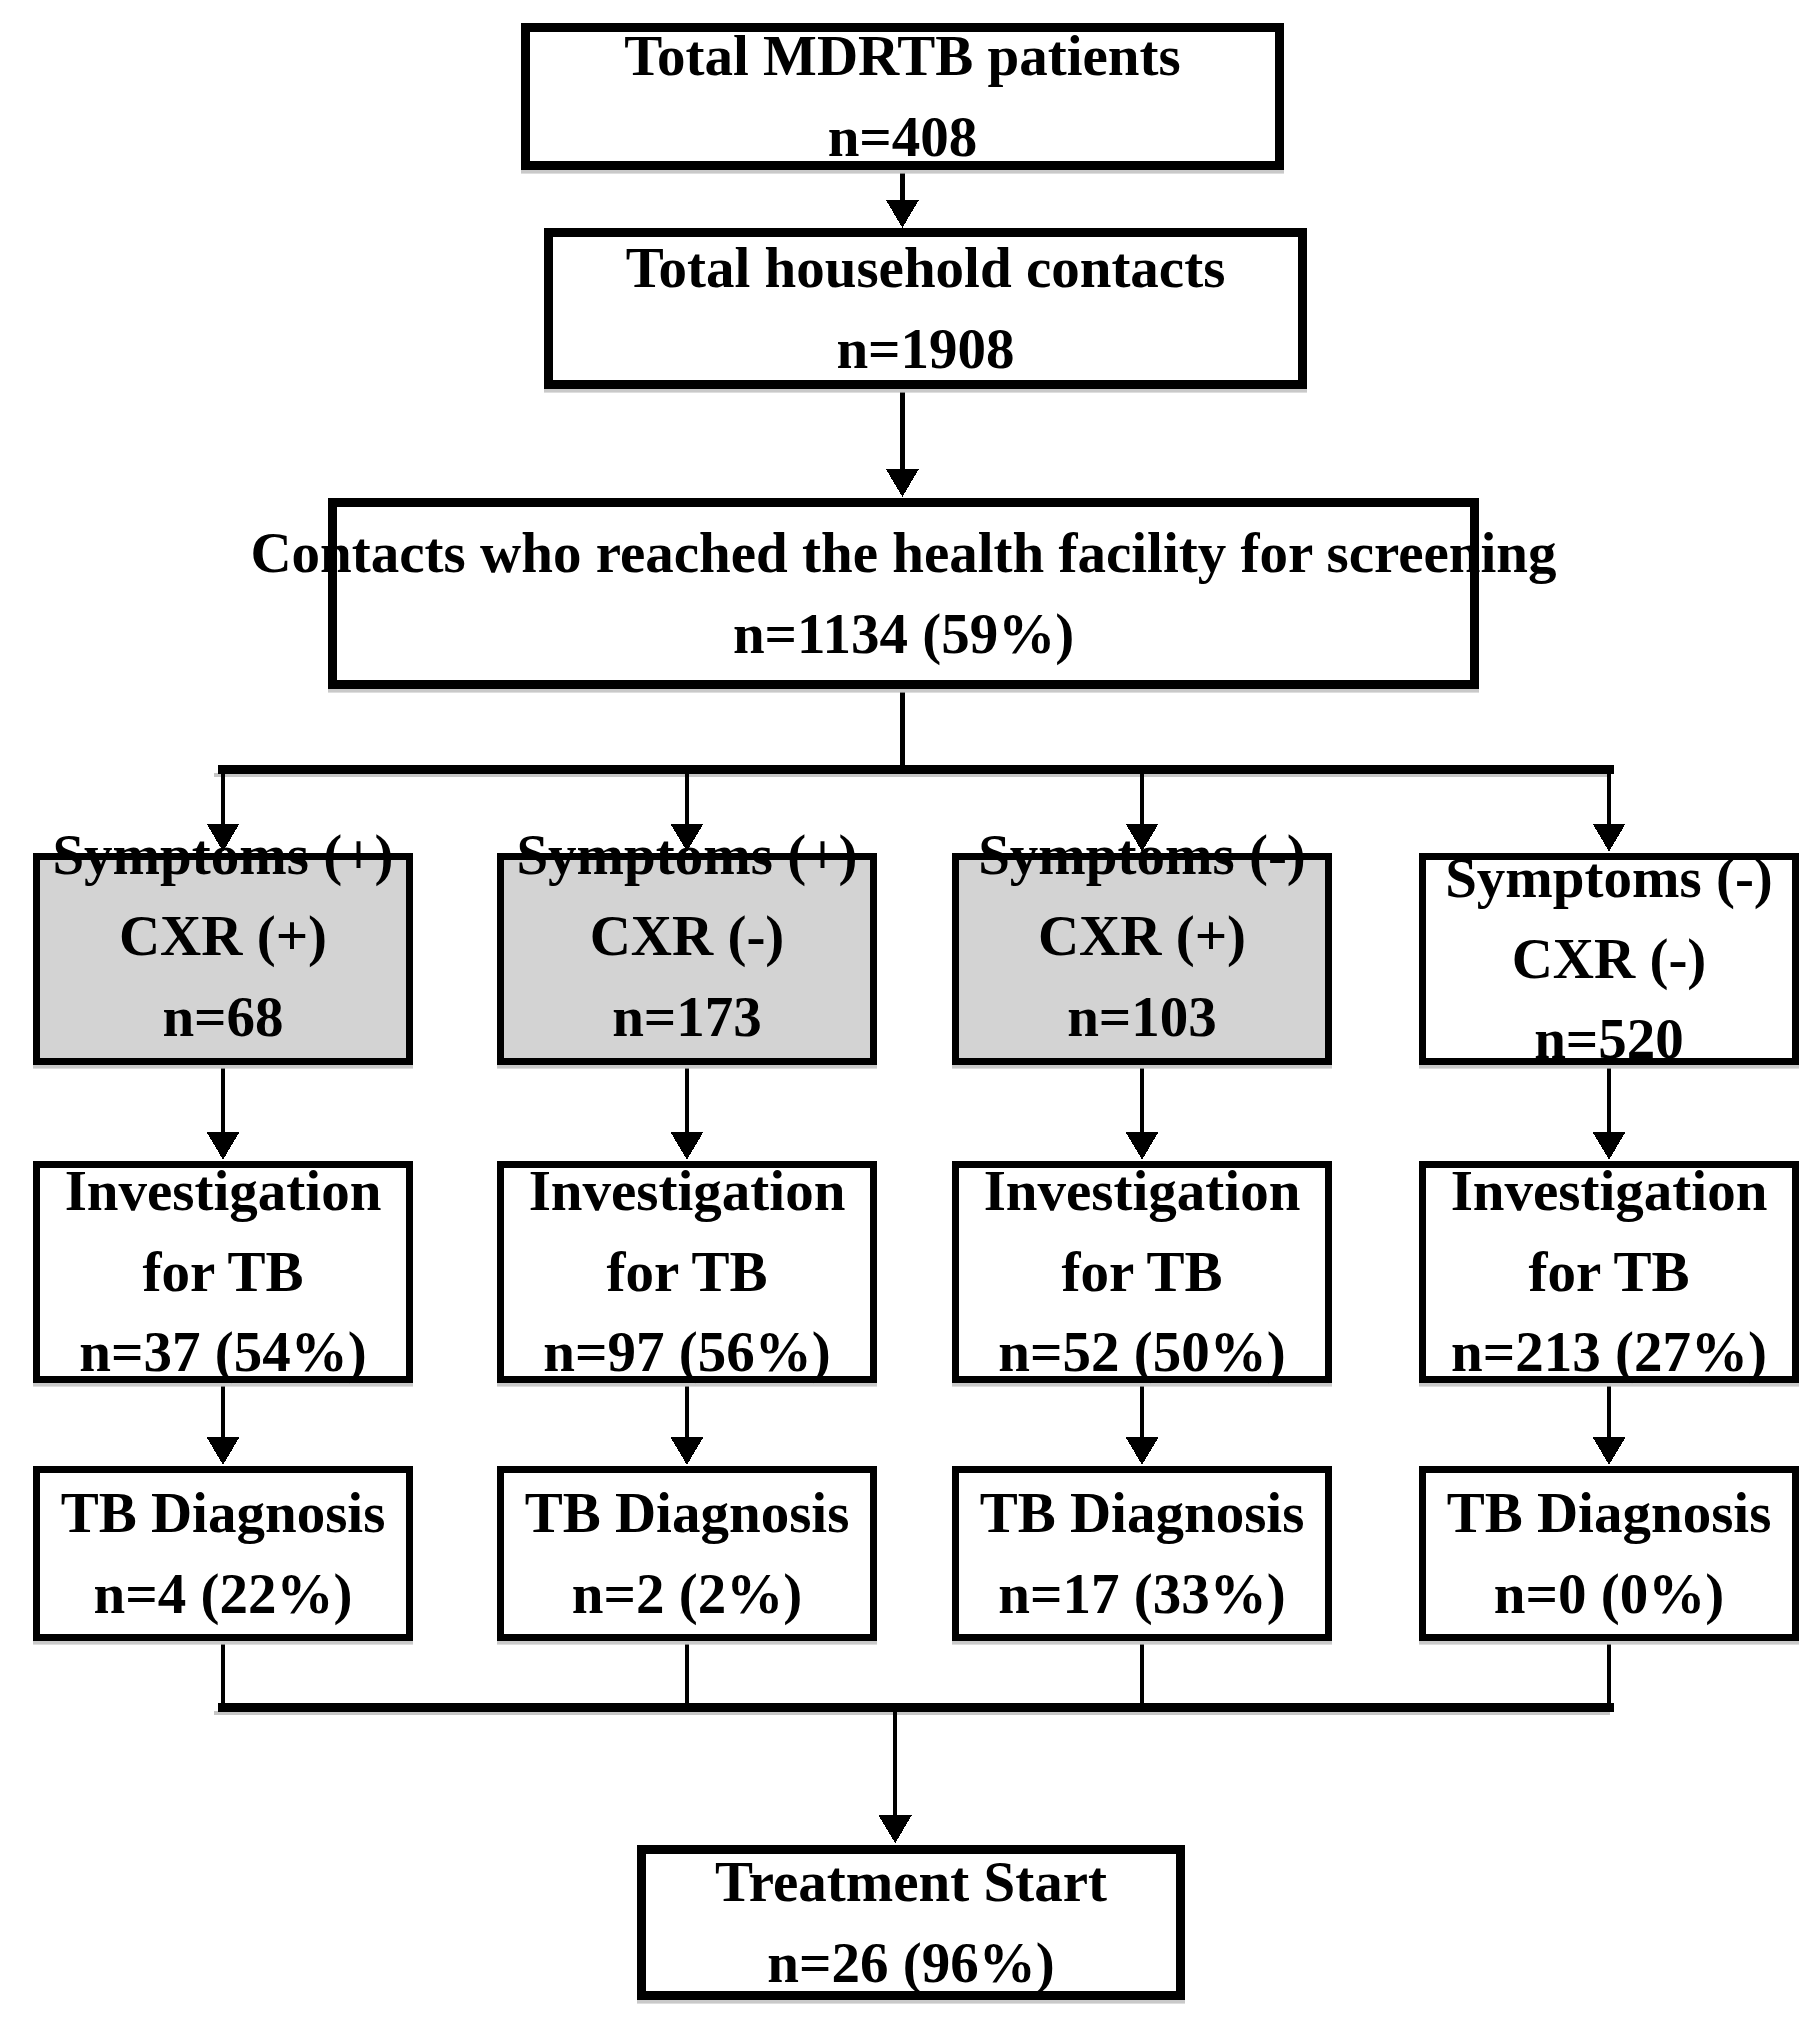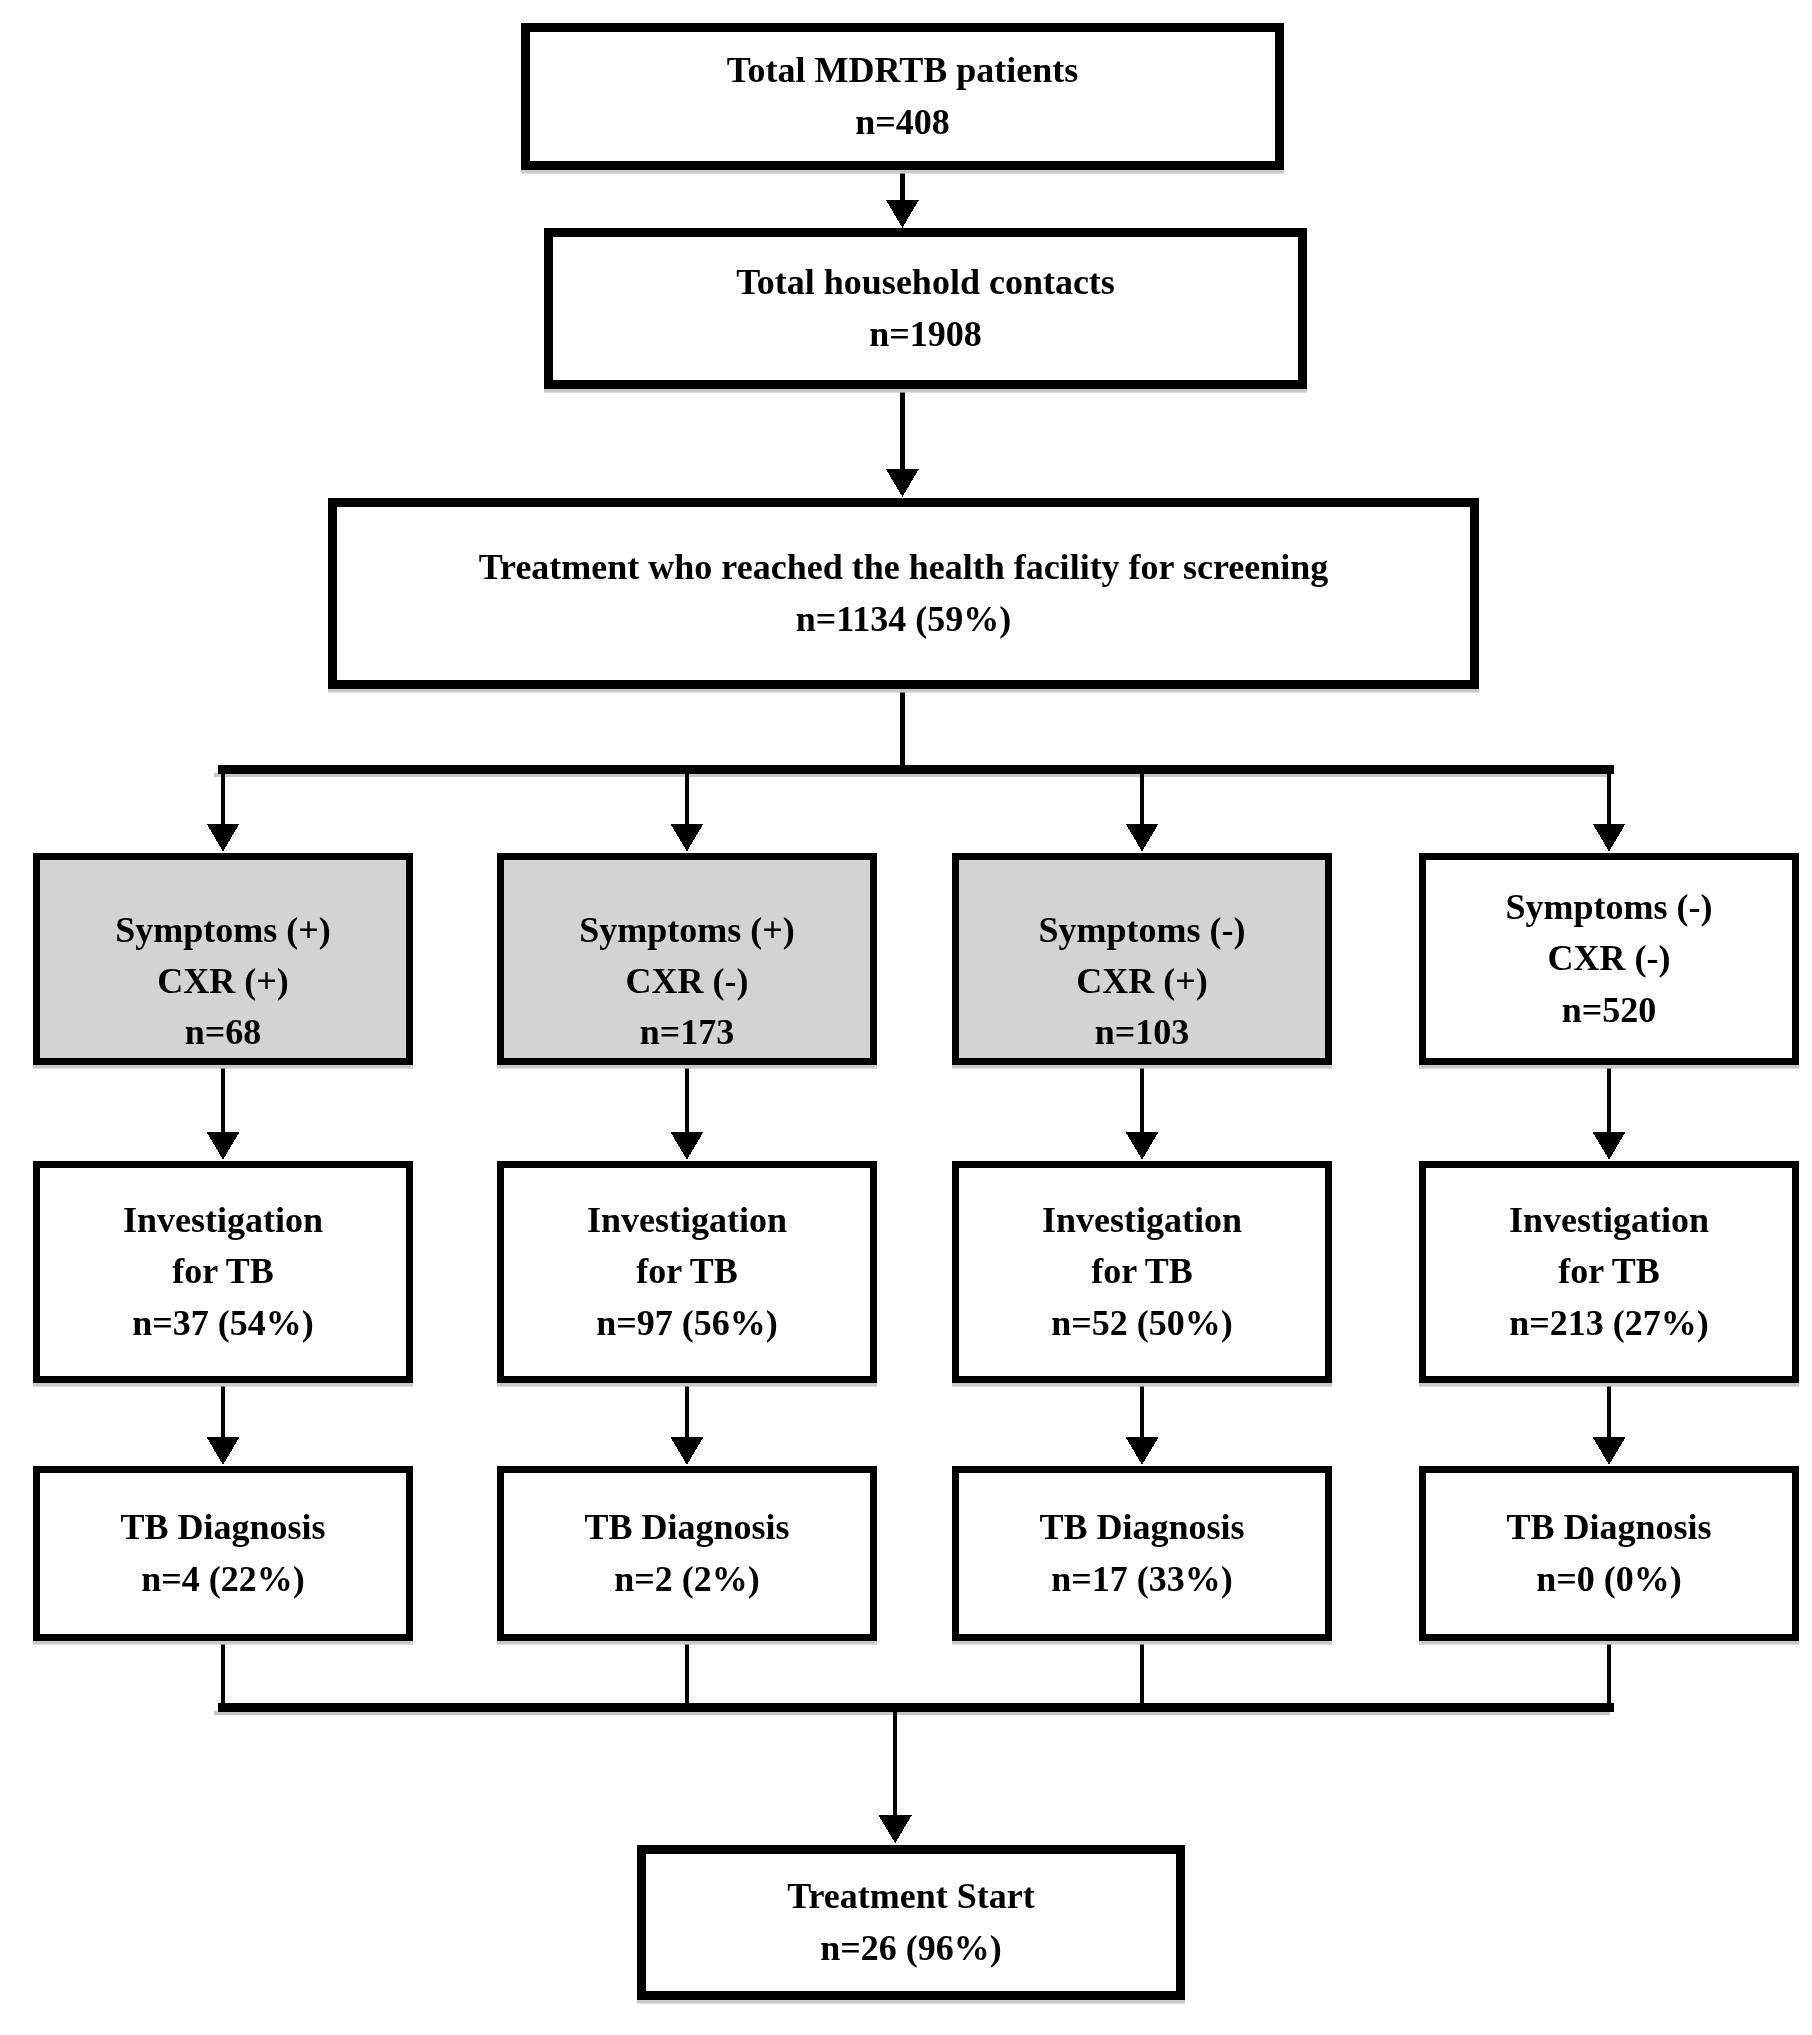--- a/index.html
+++ b/index.html
@@ -24,21 +24,21 @@
   #connectors rect.barshadow { fill: #c6c6c6; }
   .box {
     position: absolute;
     border: 7.2px solid #000000;
     background: #ffffff;
     display: flex;
     flex-direction: column;
     align-items: center;
     justify-content: center;
     text-align: center;
-    font-size: 36px;
+    font-size: 57px;
     line-height: 1.42;
     box-shadow: 0 3.6px 0 #c9c9c9;
   }
   .box.big { border-width: 9.3px; }
   .box.shaded { background: var(--shaded, #d3d3d3); justify-content: flex-end; }
   .txt { white-space: nowrap; }
 </style>
 </head>
 <body>
 
@@ -134,21 +134,21 @@
     <div class="txt">Total MDRTB patients</div>
     <div class="txt">n=408</div>
   </div>
 
   <div class="box big" style="left:544px; top:228px; width:763px; height:161px;">
     <div class="txt">Total household contacts</div>
     <div class="txt">n=1908</div>
   </div>
 
   <div class="box big" style="left:328px; top:498px; width:1151px; height:191px;">
-    <div class="txt">Treatment who reached the health facility for screening</div>
+    <div class="txt">Contacts who reached the health facility for screening</div>
     <div class="txt">n=1134 (59%)</div>
   </div>
 
   <div class="box shaded" style="left:33px; top:853px; width:380px; height:212px;">
     <div class="txt">Symptoms (+)</div>
     <div class="txt">CXR (+)</div>
     <div class="txt">n=68</div>
   </div>
   <div class="box shaded" style="left:497px; top:853px; width:380px; height:212px;">
     <div class="txt">Symptoms (+)</div>

